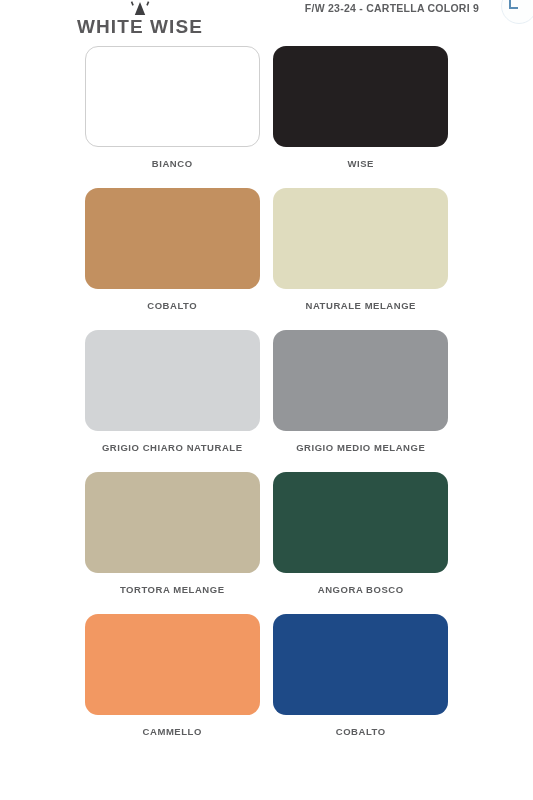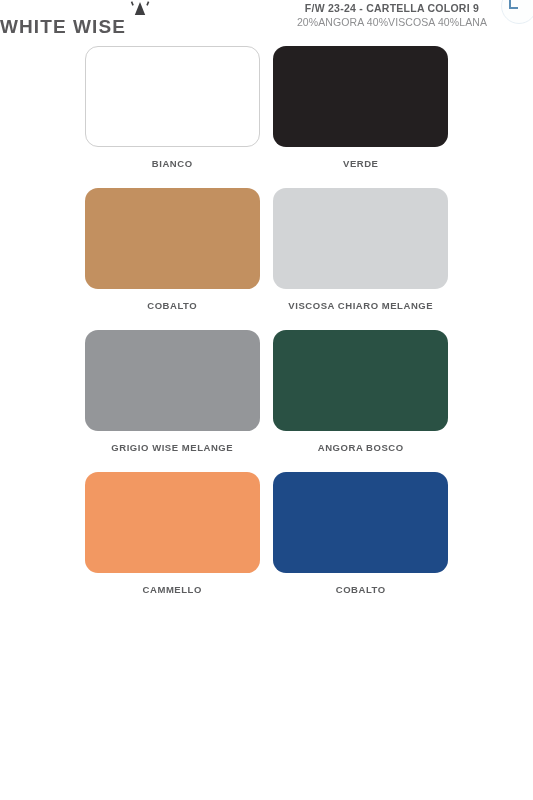--- a/index.html
+++ b/index.html
@@ -30,20 +30,21 @@
     height: 44px;
     display: flex;
     align-items: flex-start;
   }
 
   .brand-block {
     position: absolute;
     left: 0;
     top: 0;
     width: 280px;
+    text-align: center;
   }
 
   .brand-mark {
     display: block;
     margin: 0 auto;
     width: 26px;
     height: 15px;
     overflow: hidden;
     line-height: 0;
   }
@@ -161,49 +162,56 @@
           <rect x="11.6" y="15" width="2.8" height="5" fill="#3f3f41"></rect>
           <rect x="4.5" y="1.5" width="1.6" height="4" fill="#3f3f41" transform="rotate(-22 5.3 3.5)"></rect>
           <rect x="20" y="1.5" width="1.6" height="4" fill="#3f3f41" transform="rotate(22 20.8 3.5)"></rect>
         </svg>
       </span>
       <span class="brand-name">WHITE WISE</span>
     </div>
 
     <div class="season-block">
       <span class="season-line">F/W 23-24 - CARTELLA COLORI  9</span>
-      <span class="composition-line">20%ANGORA 40%VISCOSA 40%LANA</span>
     </div>
 
     <div class="corner-badge">
       <span class="badge-glyph"></span>
     </div>
 
   </div>
 
   <div class="swatch-grid">
       <div class="swatch-cell">
         <div class="swatch-chip outlined" style="background: rgb(255, 255, 255);"></div>
         <div class="swatch-label">BIANCO</div>
       </div>
       <div class="swatch-cell">
         <div class="swatch-chip" style="background: rgb(35, 31, 32);"></div>
-        <div class="swatch-label">VERDE</div>
+        <div class="swatch-label">WISE</div>
       </div>
       <div class="swatch-cell">
         <div class="swatch-chip" style="background: rgb(194, 144, 96);"></div>
         <div class="swatch-label">COBALTO</div>
       </div>
       <div class="swatch-cell">
+        <div class="swatch-chip" style="background: rgb(223, 220, 190);"></div>
+        <div class="swatch-label">NATURALE MELANGE</div>
+      </div>
+      <div class="swatch-cell">
         <div class="swatch-chip" style="background: rgb(210, 212, 214);"></div>
-        <div class="swatch-label">VISCOSA CHIARO MELANGE</div>
+        <div class="swatch-label">GRIGIO CHIARO NATURALE</div>
       </div>
       <div class="swatch-cell">
         <div class="swatch-chip" style="background: rgb(148, 150, 153);"></div>
-        <div class="swatch-label">GRIGIO WISE MELANGE</div>
+        <div class="swatch-label">GRIGIO MEDIO MELANGE</div>
+      </div>
+      <div class="swatch-cell">
+        <div class="swatch-chip" style="background: rgb(196, 185, 158);"></div>
+        <div class="swatch-label">TORTORA MELANGE</div>
       </div>
       <div class="swatch-cell">
         <div class="swatch-chip" style="background: rgb(42, 81, 68);"></div>
         <div class="swatch-label">ANGORA BOSCO</div>
       </div>
       <div class="swatch-cell">
         <div class="swatch-chip" style="background: rgb(242, 152, 98);"></div>
         <div class="swatch-label">CAMMELLO</div>
       </div>
       <div class="swatch-cell">

